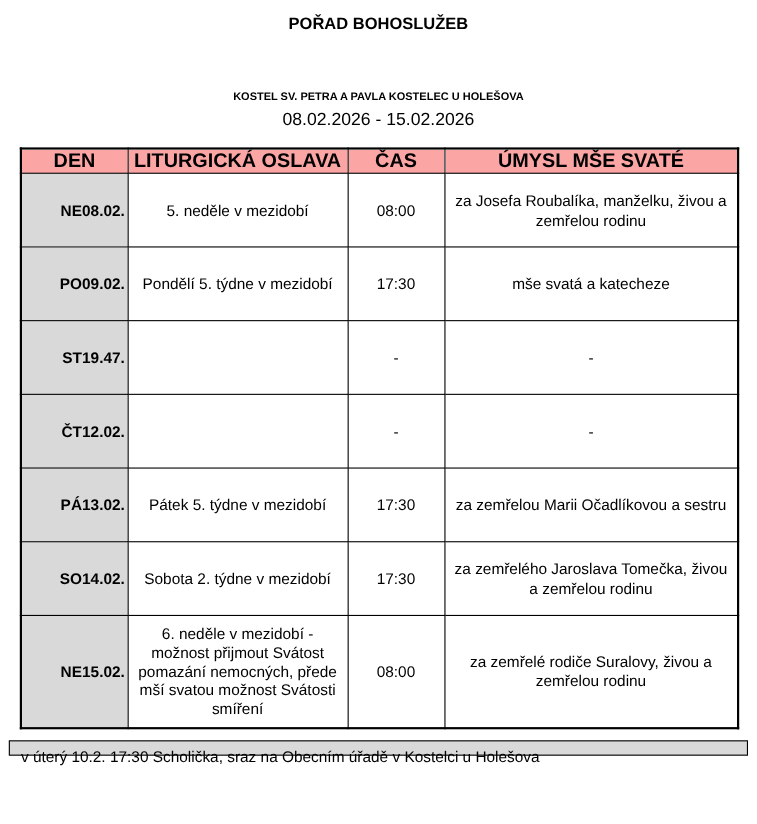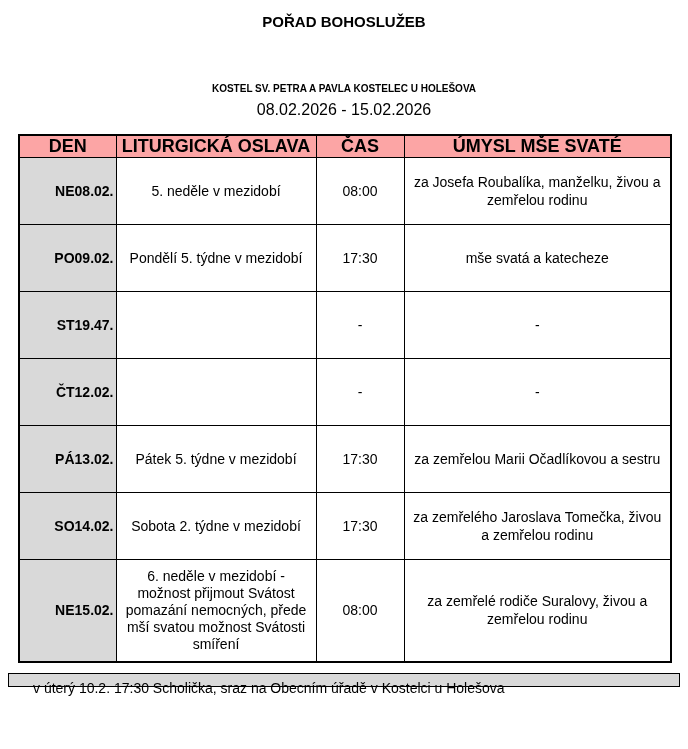--- a/index.html
+++ b/index.html
@@ -89,21 +89,21 @@
     }
     .footer-bar {
       box-sizing: border-box;
       width: 672px;
       margin: 10px auto 0 auto;
       height: 14px;
       background: #d9d9d9;
       border: 1px solid #000;
       font-size: 14px;
       line-height: 29px;
-      padding-left: 24px;
+      padding-left: 10px;
     }
   </style>
 </head>
 <body>
 
 <div class="page">
 
   <div class="doc-header">
     <div class="title">POŘAD BOHOSLUŽEB</div>
     <div class="subtitle">KOSTEL SV. PETRA A PAVLA KOSTELEC U HOLEŠOVA</div>

